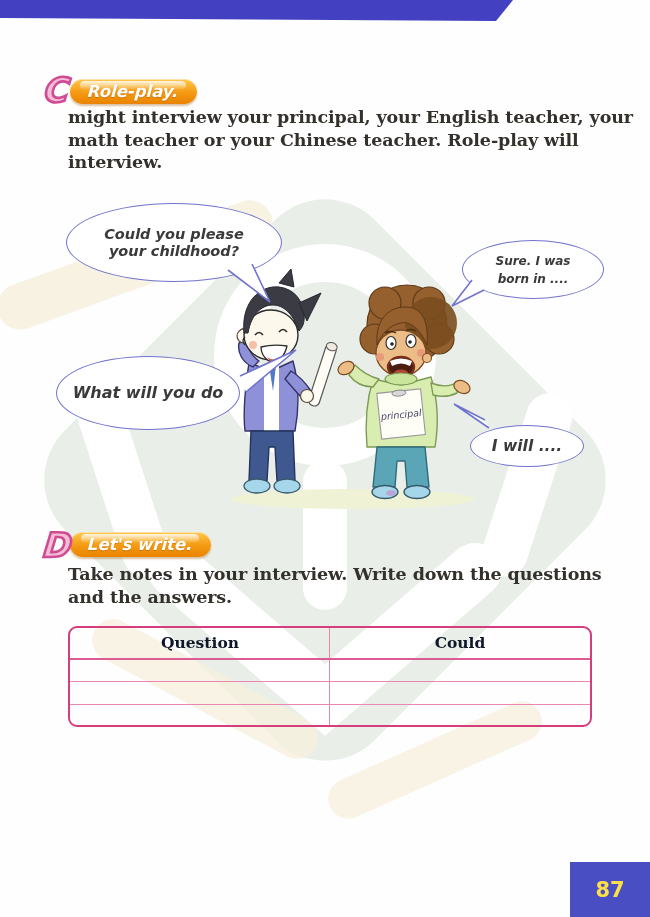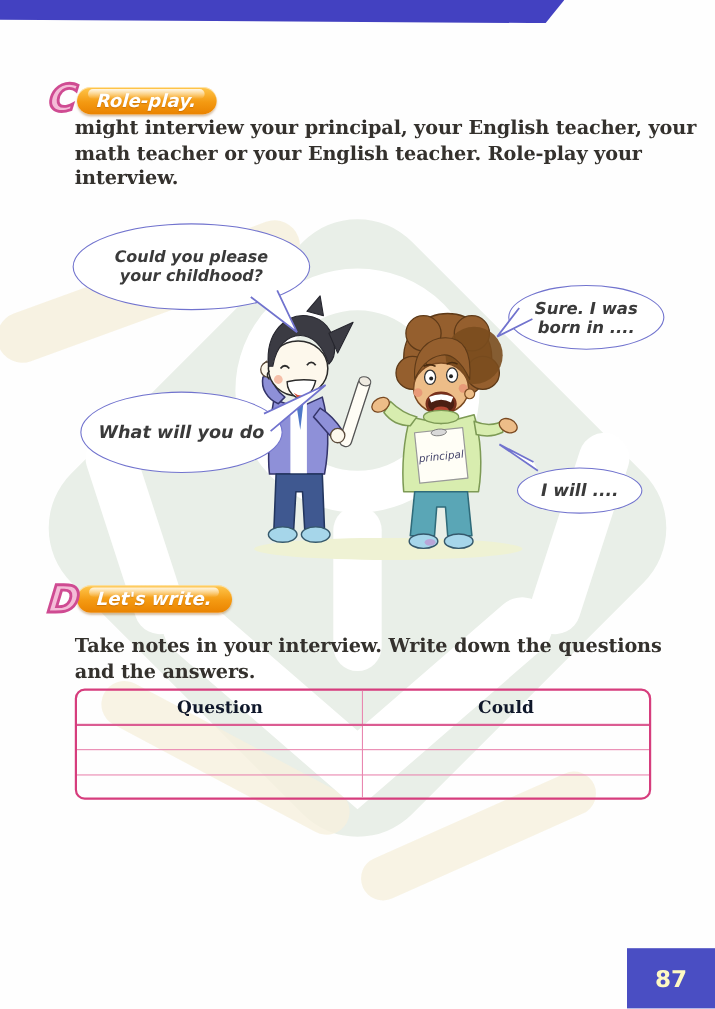--- a/index.html
+++ b/index.html
@@ -41,21 +41,21 @@
   .t-vline{position:absolute;left:259px;top:0;bottom:0;width:1.4px;background:#e987b0;}
   .t-hline{position:absolute;left:0;right:0;height:1.3px;background:#e987b0;}
   .t-hline.strong{background:#db5c92;height:1.5px;}
   .t-head{position:absolute;top:5px;width:260px;text-align:center;
     font:700 15.5px "DejaVu Serif",serif;color:#0f172a;}
   .t-row{position:absolute;left:0;right:0;}
 
   
   .page-box{position:absolute;left:570px;top:862px;width:80px;height:55px;background:#4a4ec3;
     display:flex;align-items:center;justify-content:center;z-index:2;}
-  .page-num{font:700 21px "DejaVu Sans",sans-serif;color:#fef9c3;}
+  .page-num{font:700 21px "DejaVu Sans",sans-serif;color:#fde047;}
 </style>
 </head>
 <body>
 
 <div class="page">
 
   <svg class="wm" width="650" height="700" viewBox="0 0 650 700">
     <g transform="translate(325,340)">
       <rect x="-219" y="-219" width="438" height="438" rx="70" transform="rotate(45)" fill="#e9efe8"></rect>
     </g>
@@ -70,41 +70,41 @@
   </svg>
 
   <div class="header-bar"></div>
 
   <div class="sec-letter" style="left:45px;top:70px;">C</div>
   <div class="pill" style="left:70px;top:79px;">
     <span class="pill-label">Role-play.</span>
   </div>
   <div class="instr" style="top:106px;">
     <div>might interview your principal, your English teacher, your</div>
-    <div>math teacher or your English teacher. Role-play your</div>
+    <div>math teacher or your Chinese teacher. Role-play will</div>
     <div>interview.</div>
   </div>
 
   <div class="bubble" style="left:66px;top:203px;width:214px;height:77px;font-size:14.5px;line-height:17px;">
     <span>Could you please</span>
     <span>your childhood?</span>
   </div>
   <svg class="tail" style="left:222px;top:262px;" width="60" height="45">
     <path d="M6 8 L48 40 L30 2" fill="#ffffff" stroke="#7173ce" stroke-width="1.6"></path>
   </svg>
 
-  <div class="bubble" style="left:462px;top:259px;width:140px;height:57px;font-size:15px;line-height:18px;">
+  <div class="bubble" style="left:462px;top:240px;width:140px;height:57px;font-size:12px;line-height:18px;">
     <span>Sure. I was</span>
     <span>born in ....</span>
   </div>
   <svg class="tail" style="left:444px;top:276px;" width="48" height="38">
     <path d="M28 4 L8 30 L40 14" fill="#ffffff" stroke="#7173ce" stroke-width="1.6"></path>
   </svg>
 
-  <div class="bubble" style="left:73px;top:356px;width:182px;height:72px;font-size:16px;line-height:19.5px;">
+  <div class="bubble" style="left:56px;top:356px;width:182px;height:72px;font-size:16px;line-height:19.5px;">
     <span>What will you do</span>
   </div>
   <svg class="tail" style="left:230px;top:342px;" width="72" height="55">
     <path d="M10 34 L66 8 L16 50" fill="#ffffff" stroke="#7173ce" stroke-width="1.6"></path>
   </svg>
 
   <div class="bubble" style="left:470px;top:425px;width:112px;height:40px;font-size:15.5px;">
     <span>I will ....</span>
   </div>
   <svg class="tail" style="left:447px;top:396px;" width="45" height="38">
@@ -191,21 +191,21 @@
       <ellipse cx="190" cy="227" rx="13" ry="6.5" fill="#a6d6ea" stroke="#35586b" stroke-width="1.3"></ellipse>
       <ellipse cx="222" cy="227" rx="13" ry="6.5" fill="#a6d6ea" stroke="#35586b" stroke-width="1.3"></ellipse>
       <ellipse cx="196" cy="228" rx="5" ry="3" fill="#b9a6d8"></ellipse>
     </g>
   </svg>
 
   <div class="sec-letter" style="left:44px;top:525px;">D</div>
   <div class="pill" style="left:70px;top:532px;">
     <span class="pill-label">Let's write.</span>
   </div>
-  <div class="instr" style="top:563px;margin-top:14px;">
+  <div class="instr" style="top:563px;">
     <div>Take notes in your interview. Write down the questions</div>
     <div>and the answers.</div>
   </div>
 
   <div class="notes-table">
     <div class="t-head" style="left:0;">Question</div>
     <div class="t-head" style="left:260px;">Could</div>
     <div class="t-vline"></div>
     <div class="t-hline strong" style="top:30px;"></div>
     <div class="t-hline" style="top:53px;"></div>

